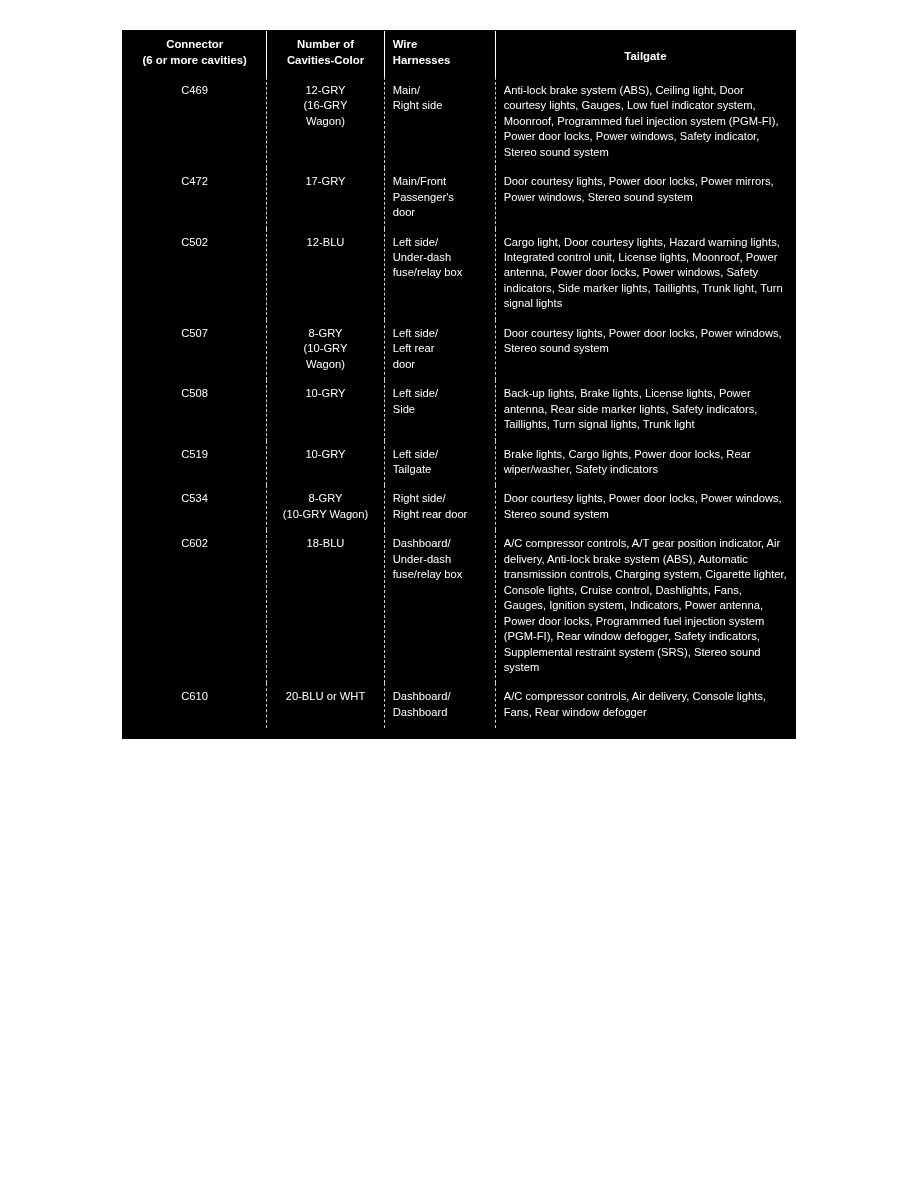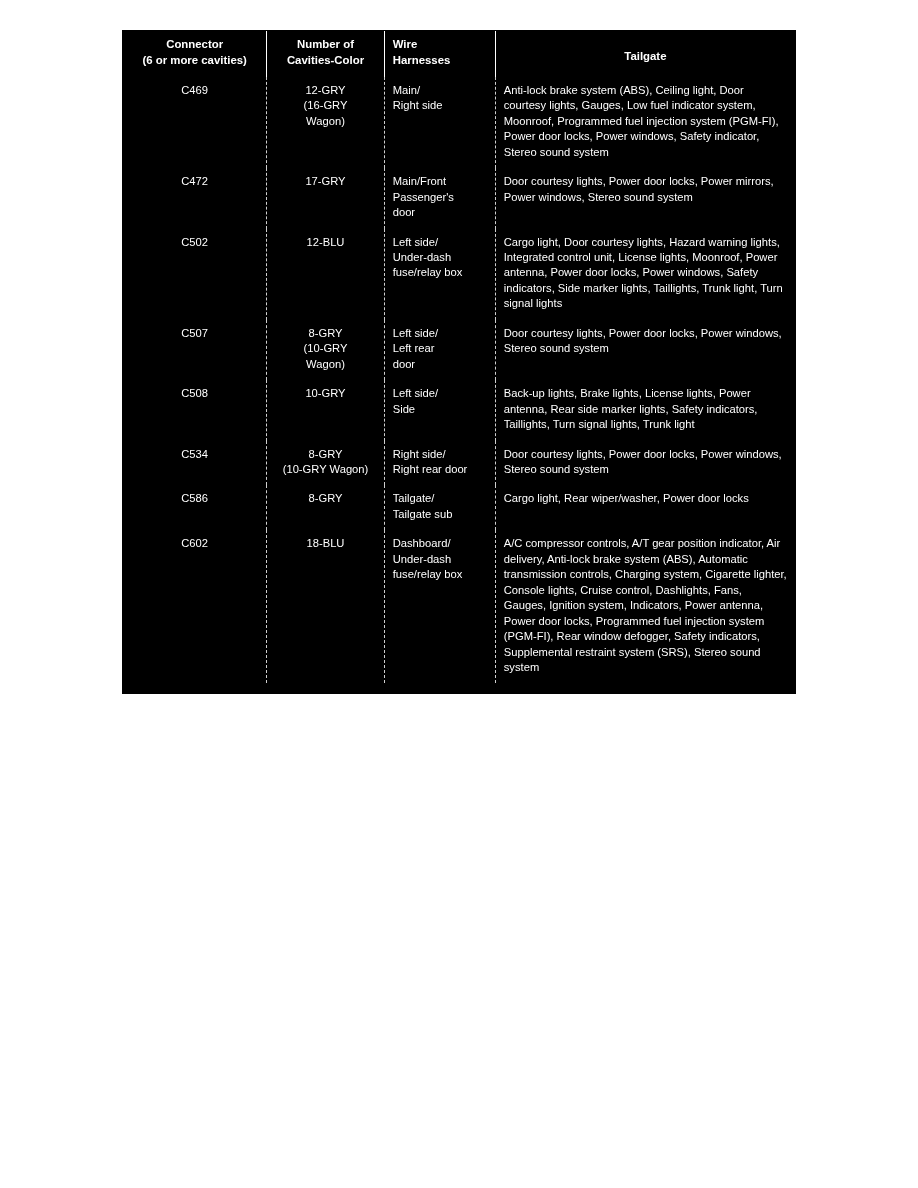--- a/index.html
+++ b/index.html
@@ -189,56 +189,69 @@
               <span class="cell-line">10-GRY</span>
             </td>
             <td class="col-harness c-harness">
               <span class="cell-line">Left side/</span>
               <span class="cell-line">Side</span>
             </td>
             <td class="col-circuits c-circuits">Back-up lights, Brake lights, License lights, Power antenna, Rear side marker lights, Safety indicators, Taillights, Turn signal lights, Trunk light</td>
           </tr>
           <tr>
             <td class="col-connector c-connector">
+              <span class="cell-line">C519</span>
+            </td>
+            <td class="col-cavities c-cavities">
+              <span class="cell-line">10-GRY</span>
+            </td>
+            <td class="col-harness c-harness">
+              <span class="cell-line">Left side/</span>
+              <span class="cell-line">Tailgate</span>
+            </td>
+            <td class="col-circuits c-circuits">Brake lights, Cargo lights, Power door locks, Rear wiper/washer, Safety indicators</td>
+          </tr>
+          <tr>
+            <td class="col-connector c-connector">
               <span class="cell-line">C534</span>
             </td>
             <td class="col-cavities c-cavities">
               <span class="cell-line">8-GRY</span>
               <span class="cell-line">(10-GRY Wagon)</span>
             </td>
             <td class="col-harness c-harness">
               <span class="cell-line">Right side/</span>
               <span class="cell-line">Right rear door</span>
             </td>
             <td class="col-circuits c-circuits">Door courtesy lights, Power door locks, Power windows, Stereo sound system</td>
-          </tr>
-          <tr>
-            <td class="col-connector c-connector">
-              <span class="cell-line">C586</span>
-            </td>
-            <td class="col-cavities c-cavities">
-              <span class="cell-line">8-GRY</span>
-            </td>
-            <td class="col-harness c-harness">
-              <span class="cell-line">Tailgate/</span>
-              <span class="cell-line">Tailgate sub</span>
-            </td>
-            <td class="col-circuits c-circuits">Cargo light, Rear wiper/washer, Power door locks</td>
           </tr>
           <tr>
             <td class="col-connector c-connector">
               <span class="cell-line">C602</span>
             </td>
             <td class="col-cavities c-cavities">
               <span class="cell-line">18-BLU</span>
             </td>
             <td class="col-harness c-harness">
               <span class="cell-line">Dashboard/</span>
               <span class="cell-line">Under-dash</span>
               <span class="cell-line">fuse/relay box</span>
             </td>
             <td class="col-circuits c-circuits">A/C compressor controls, A/T gear position indicator, Air delivery, Anti-lock brake system (ABS), Automatic transmission controls, Charging system, Cigarette lighter, Console lights, Cruise control, Dashlights, Fans, Gauges, Ignition system, Indicators, Power antenna, Power door locks, Programmed fuel injection system (PGM-FI), Rear window defogger, Safety indicators, Supplemental restraint system (SRS), Stereo sound system</td>
+          </tr>
+          <tr>
+            <td class="col-connector c-connector">
+              <span class="cell-line">C610</span>
+            </td>
+            <td class="col-cavities c-cavities">
+              <span class="cell-line">20-BLU or WHT</span>
+            </td>
+            <td class="col-harness c-harness">
+              <span class="cell-line">Dashboard/</span>
+              <span class="cell-line">Dashboard</span>
+            </td>
+            <td class="col-circuits c-circuits">A/C compressor controls, Air delivery, Console lights, Fans, Rear window defogger</td>
           </tr>
         </tbody>
     </table>
     <div class="bottom-pad"></div>
   </div>
 </div>
 
 </body></html>

